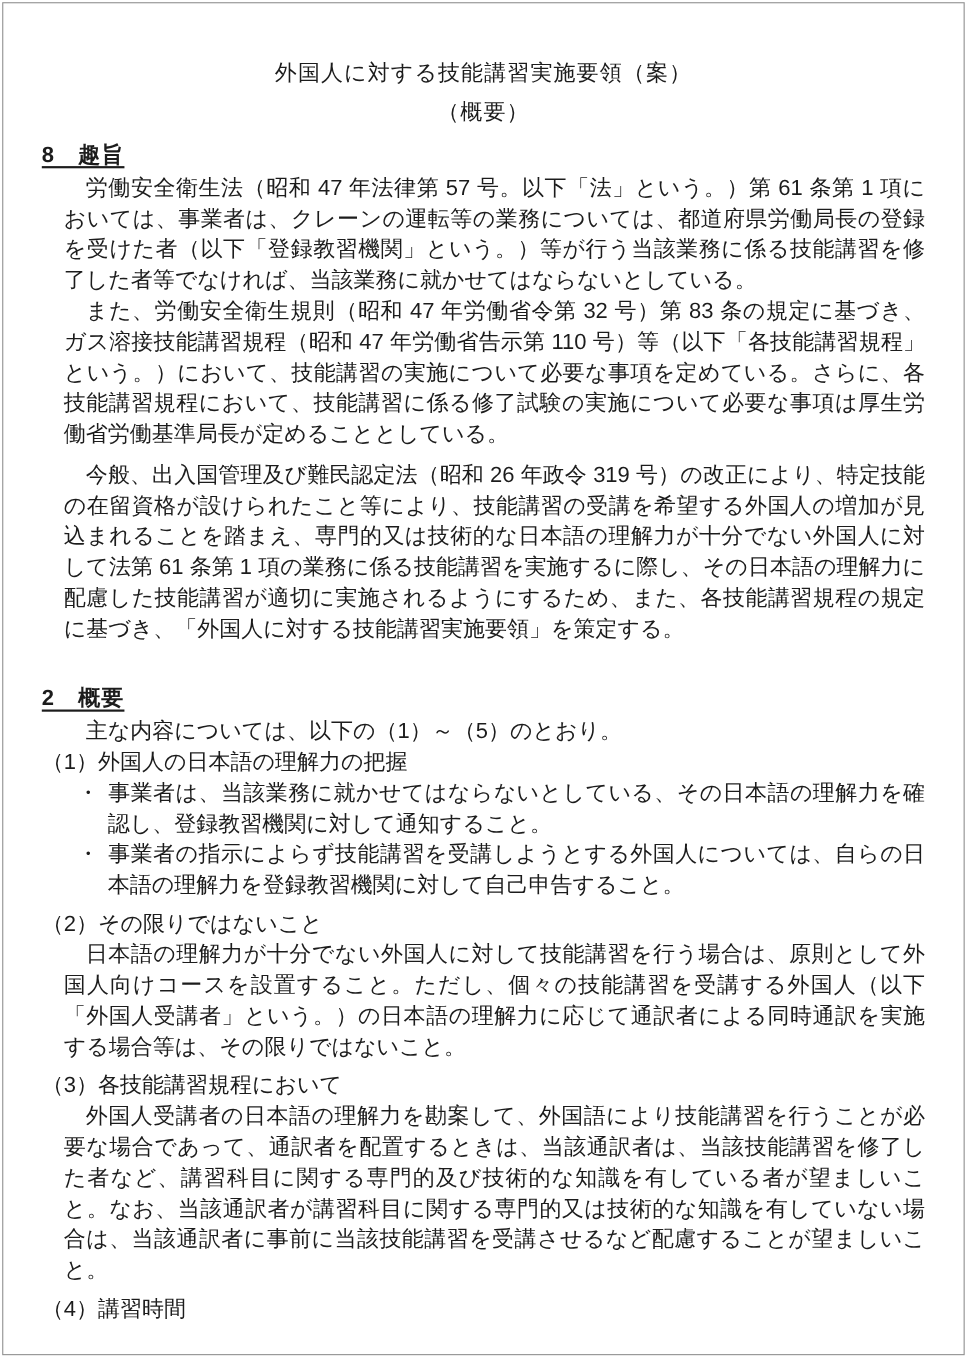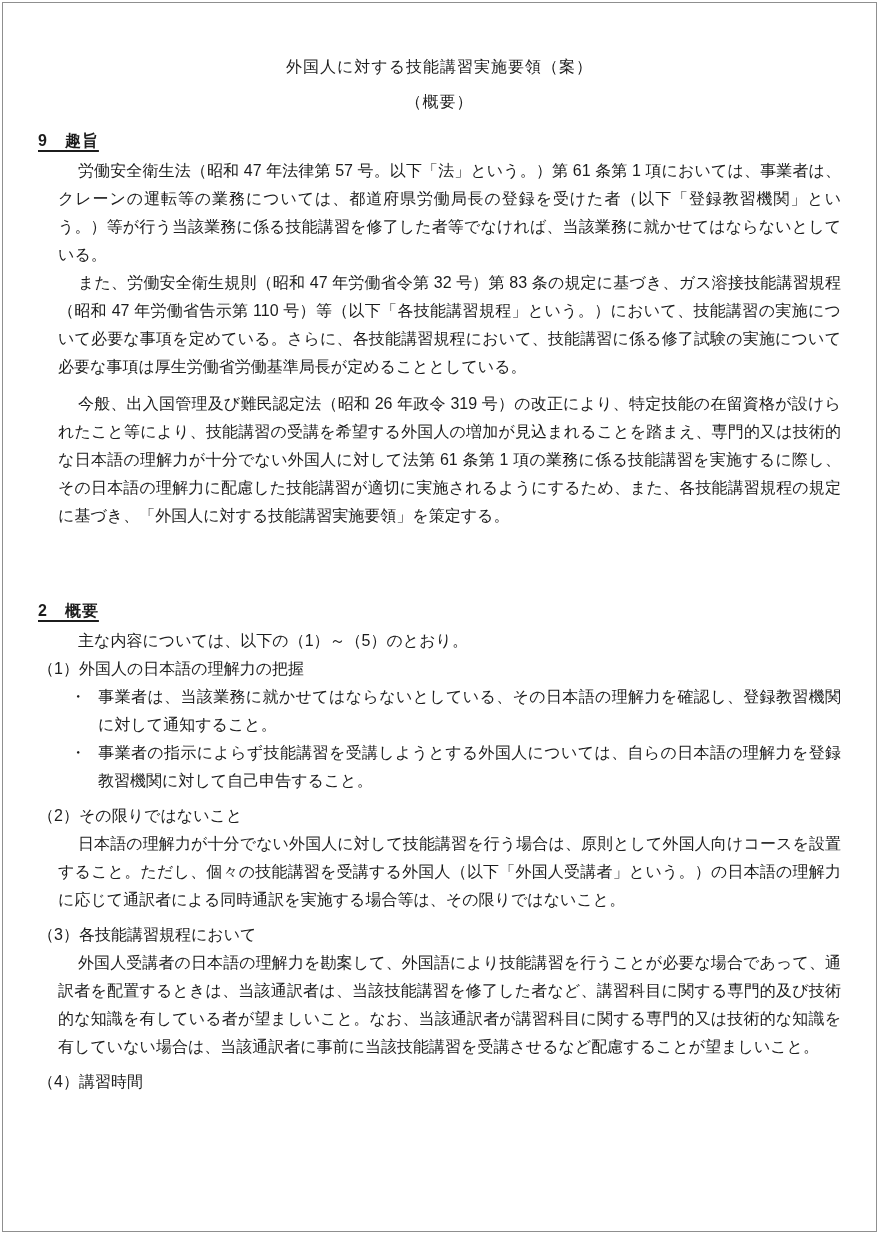--- a/index.html
+++ b/index.html
@@ -16,21 +16,21 @@
     overflow: hidden;
   }
   .page {
     position: absolute;
     top: 2px; left: 2px; right: 3px; bottom: 3px;
     border: 1px solid #8f8f8f;
     box-sizing: border-box;
     background: #ffffff;
     color: #1c1c1c;
     padding: 50px 35px 0 35px;
-    font-size: 16px;
+    font-size: 20px;
     line-height: 28px;
   }
   .doc-title {
     text-align: center;
     letter-spacing: 1px;
     white-space: nowrap;
   }
   .doc-subtitle {
     text-align: center;
     letter-spacing: 1px;
@@ -38,21 +38,21 @@
   }
   .sec-heading {
     font-weight: 700;
     margin-top: 11px;
     text-decoration: underline;
     text-decoration-thickness: 2px;
     text-underline-offset: 4px;
     letter-spacing: 1px;
   }
   .sec-heading.sec2 {
-    margin-top: 67px;
+    margin-top: 35px;
   }
   .para {
     margin: 0 0 0 20px;
     text-indent: 20px;
     text-align: justify;
   }
   .para.first {
     margin-top: 2px;
   }
   .para.gap-before {
@@ -82,21 +82,21 @@
 </style>
 </head>
 <body>
 
 <div class="viewport">
   <div class="page">
 
     <div class="doc-title">外国人に対する技能講習実施要領（案）</div>
     <div class="doc-subtitle">（概要）</div>
 
-    <div class="sec-heading">9　趣旨</div>
+    <div class="sec-heading">8　趣旨</div>
     <div class="para first">労働安全衛生法（昭和 47 年法律第 57 号。以下「法」という。）第 61 条第 1 項においては、事業者は、クレーンの運転等の業務については、都道府県労働局長の登録を受けた者（以下「登録教習機関」という。）等が行う当該業務に係る技能講習を修了した者等でなければ、当該業務に就かせてはならないとしている。</div>
     <div class="para">また、労働安全衛生規則（昭和 47 年労働省令第 32 号）第 83 条の規定に基づき、ガス溶接技能講習規程（昭和 47 年労働省告示第 110 号）等（以下「各技能講習規程」という。）において、技能講習の実施について必要な事項を定めている。さらに、各技能講習規程において、技能講習に係る修了試験の実施について必要な事項は厚生労働省労働基準局長が定めることとしている。</div>
     <div class="para gap-before">今般、出入国管理及び難民認定法（昭和 26 年政令 319 号）の改正により、特定技能の在留資格が設けられたこと等により、技能講習の受講を希望する外国人の増加が見込まれることを踏まえ、専門的又は技術的な日本語の理解力が十分でない外国人に対して法第 61 条第 1 項の業務に係る技能講習を実施するに際し、その日本語の理解力に配慮した技能講習が適切に実施されるようにするため、また、各技能講習規程の規定に基づき、「外国人に対する技能講習実施要領」を策定する。</div>
 
     <div class="sec-heading sec2">2　概要</div>
     <div class="intro-line">主な内容については、以下の（1）～（5）のとおり。</div>
 
     <div class="item-head"><span>（1）</span><span>外国人の日本語の理解力の把握</span></div>
 
     <div class="bullet"><span class="marker">・</span><span>事業者は、当該業務に就かせてはならないとしている、その日本語の理解力を確認し、登録教習機関に対して通知すること。</span></div>

